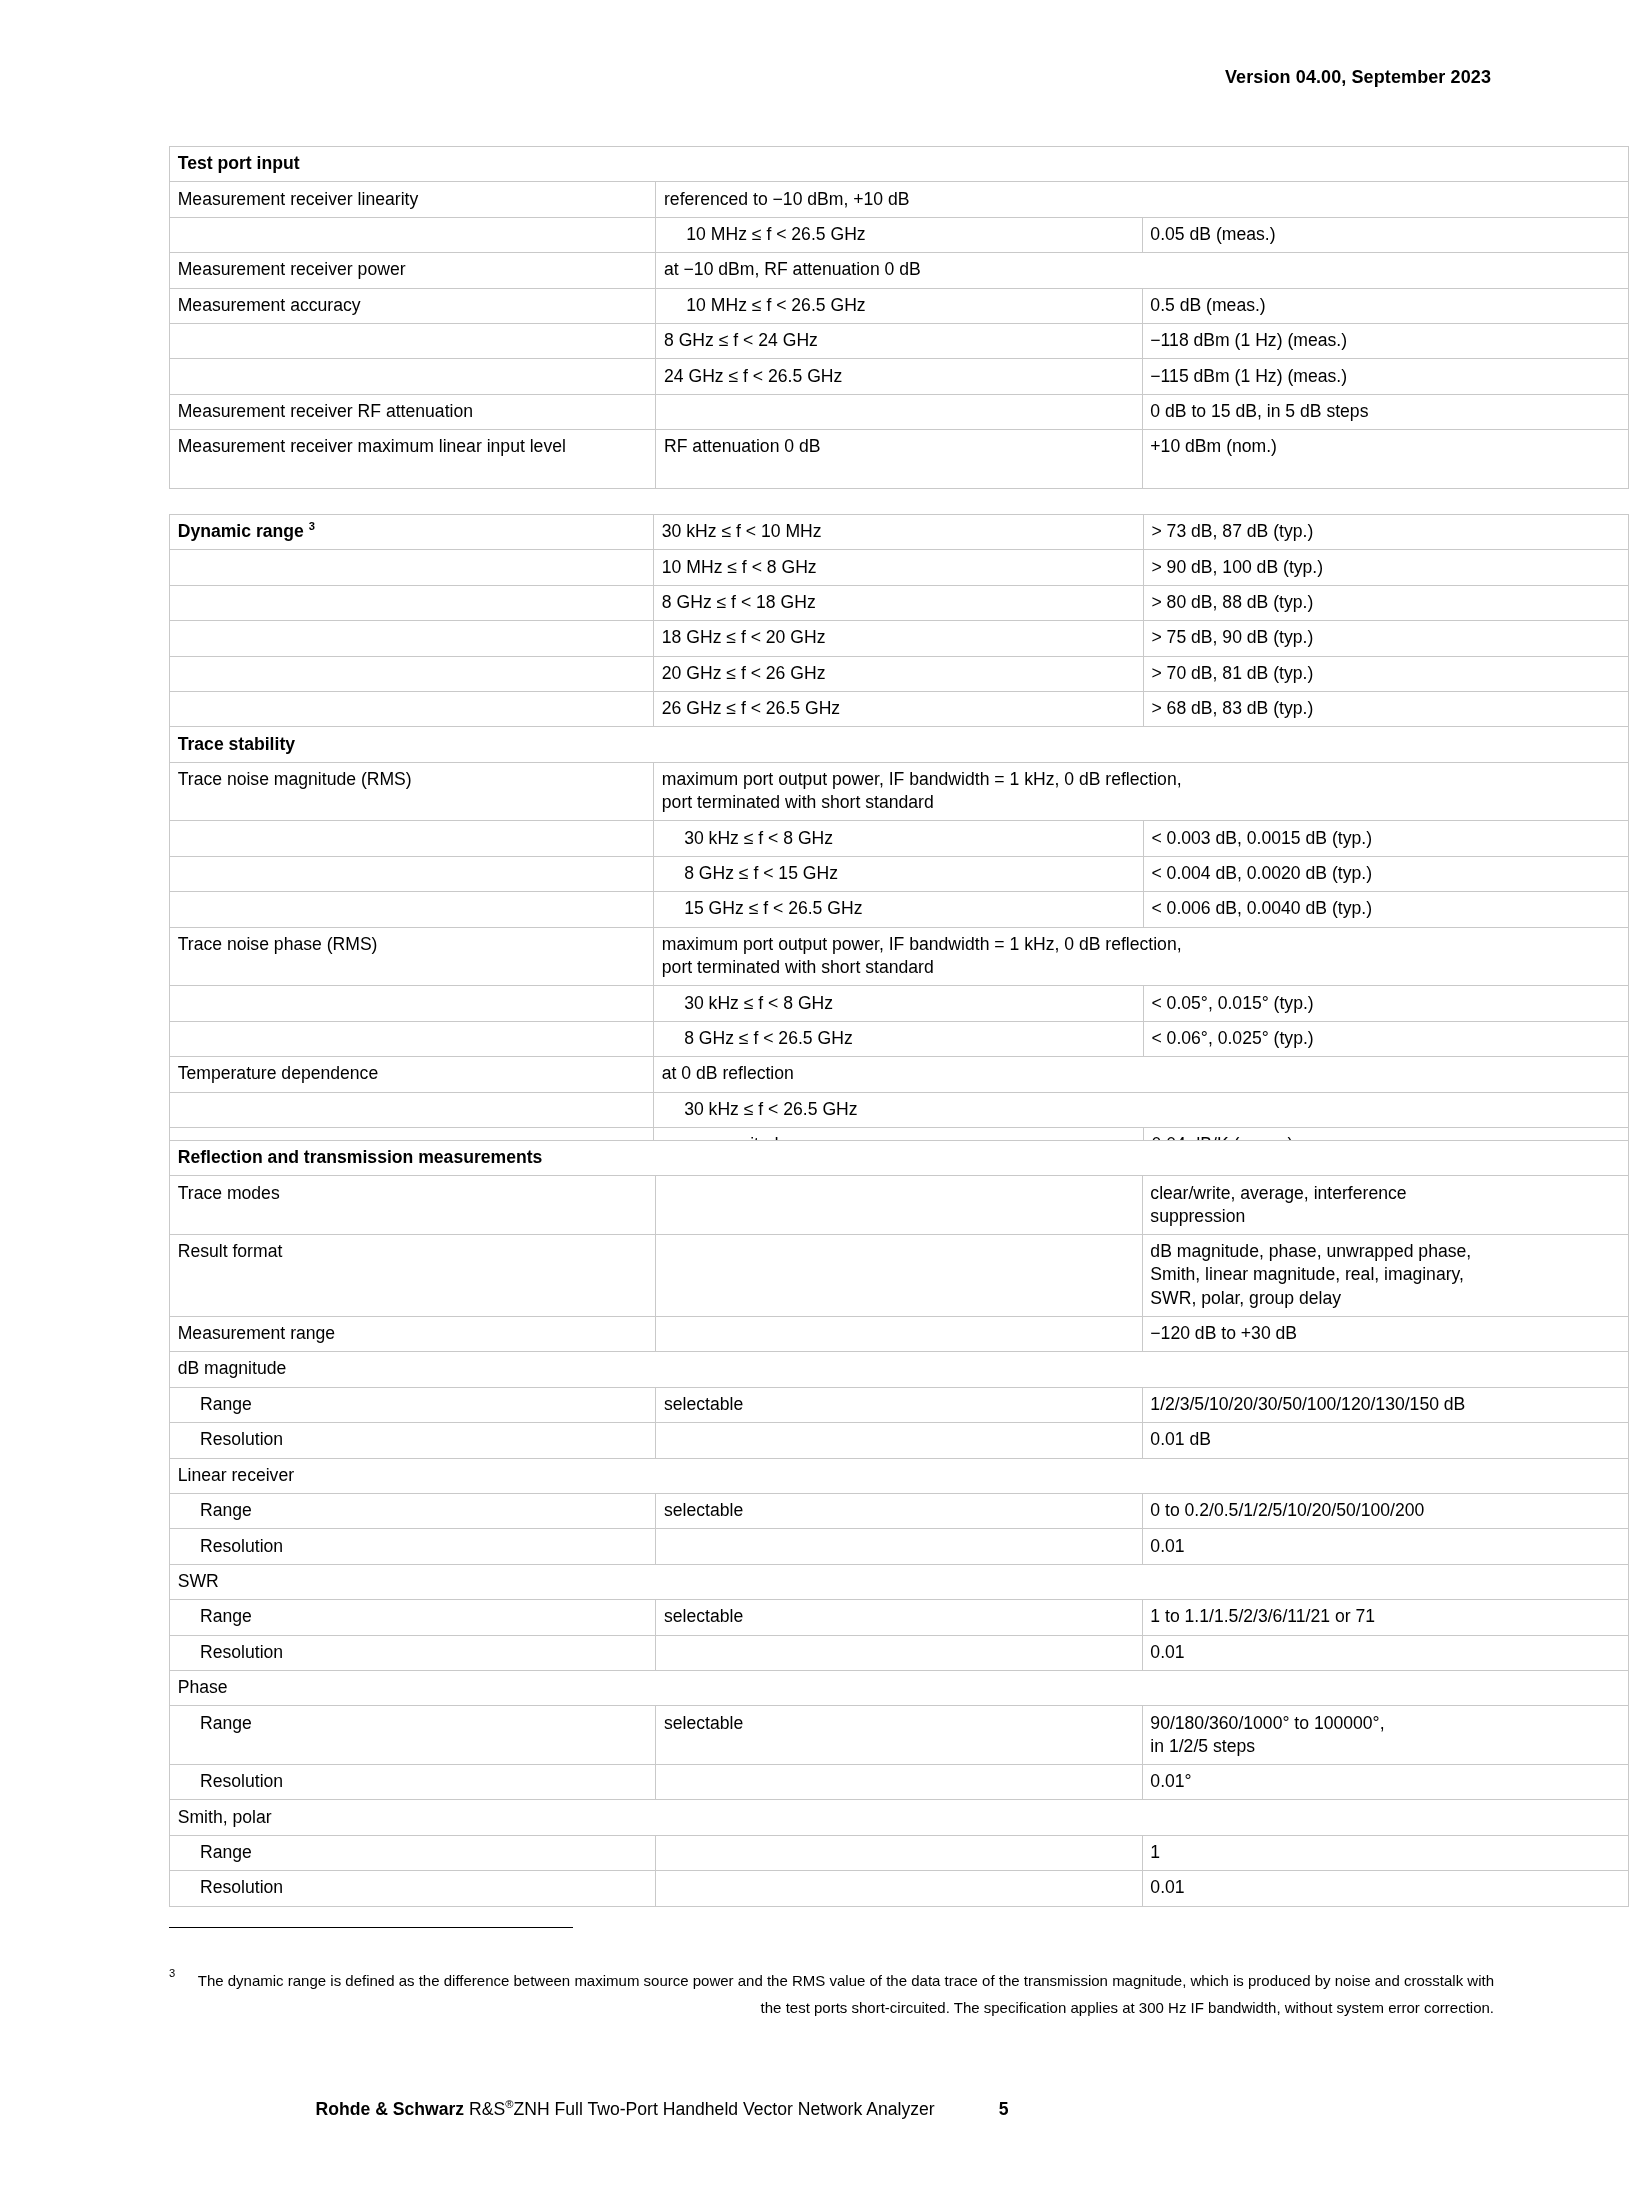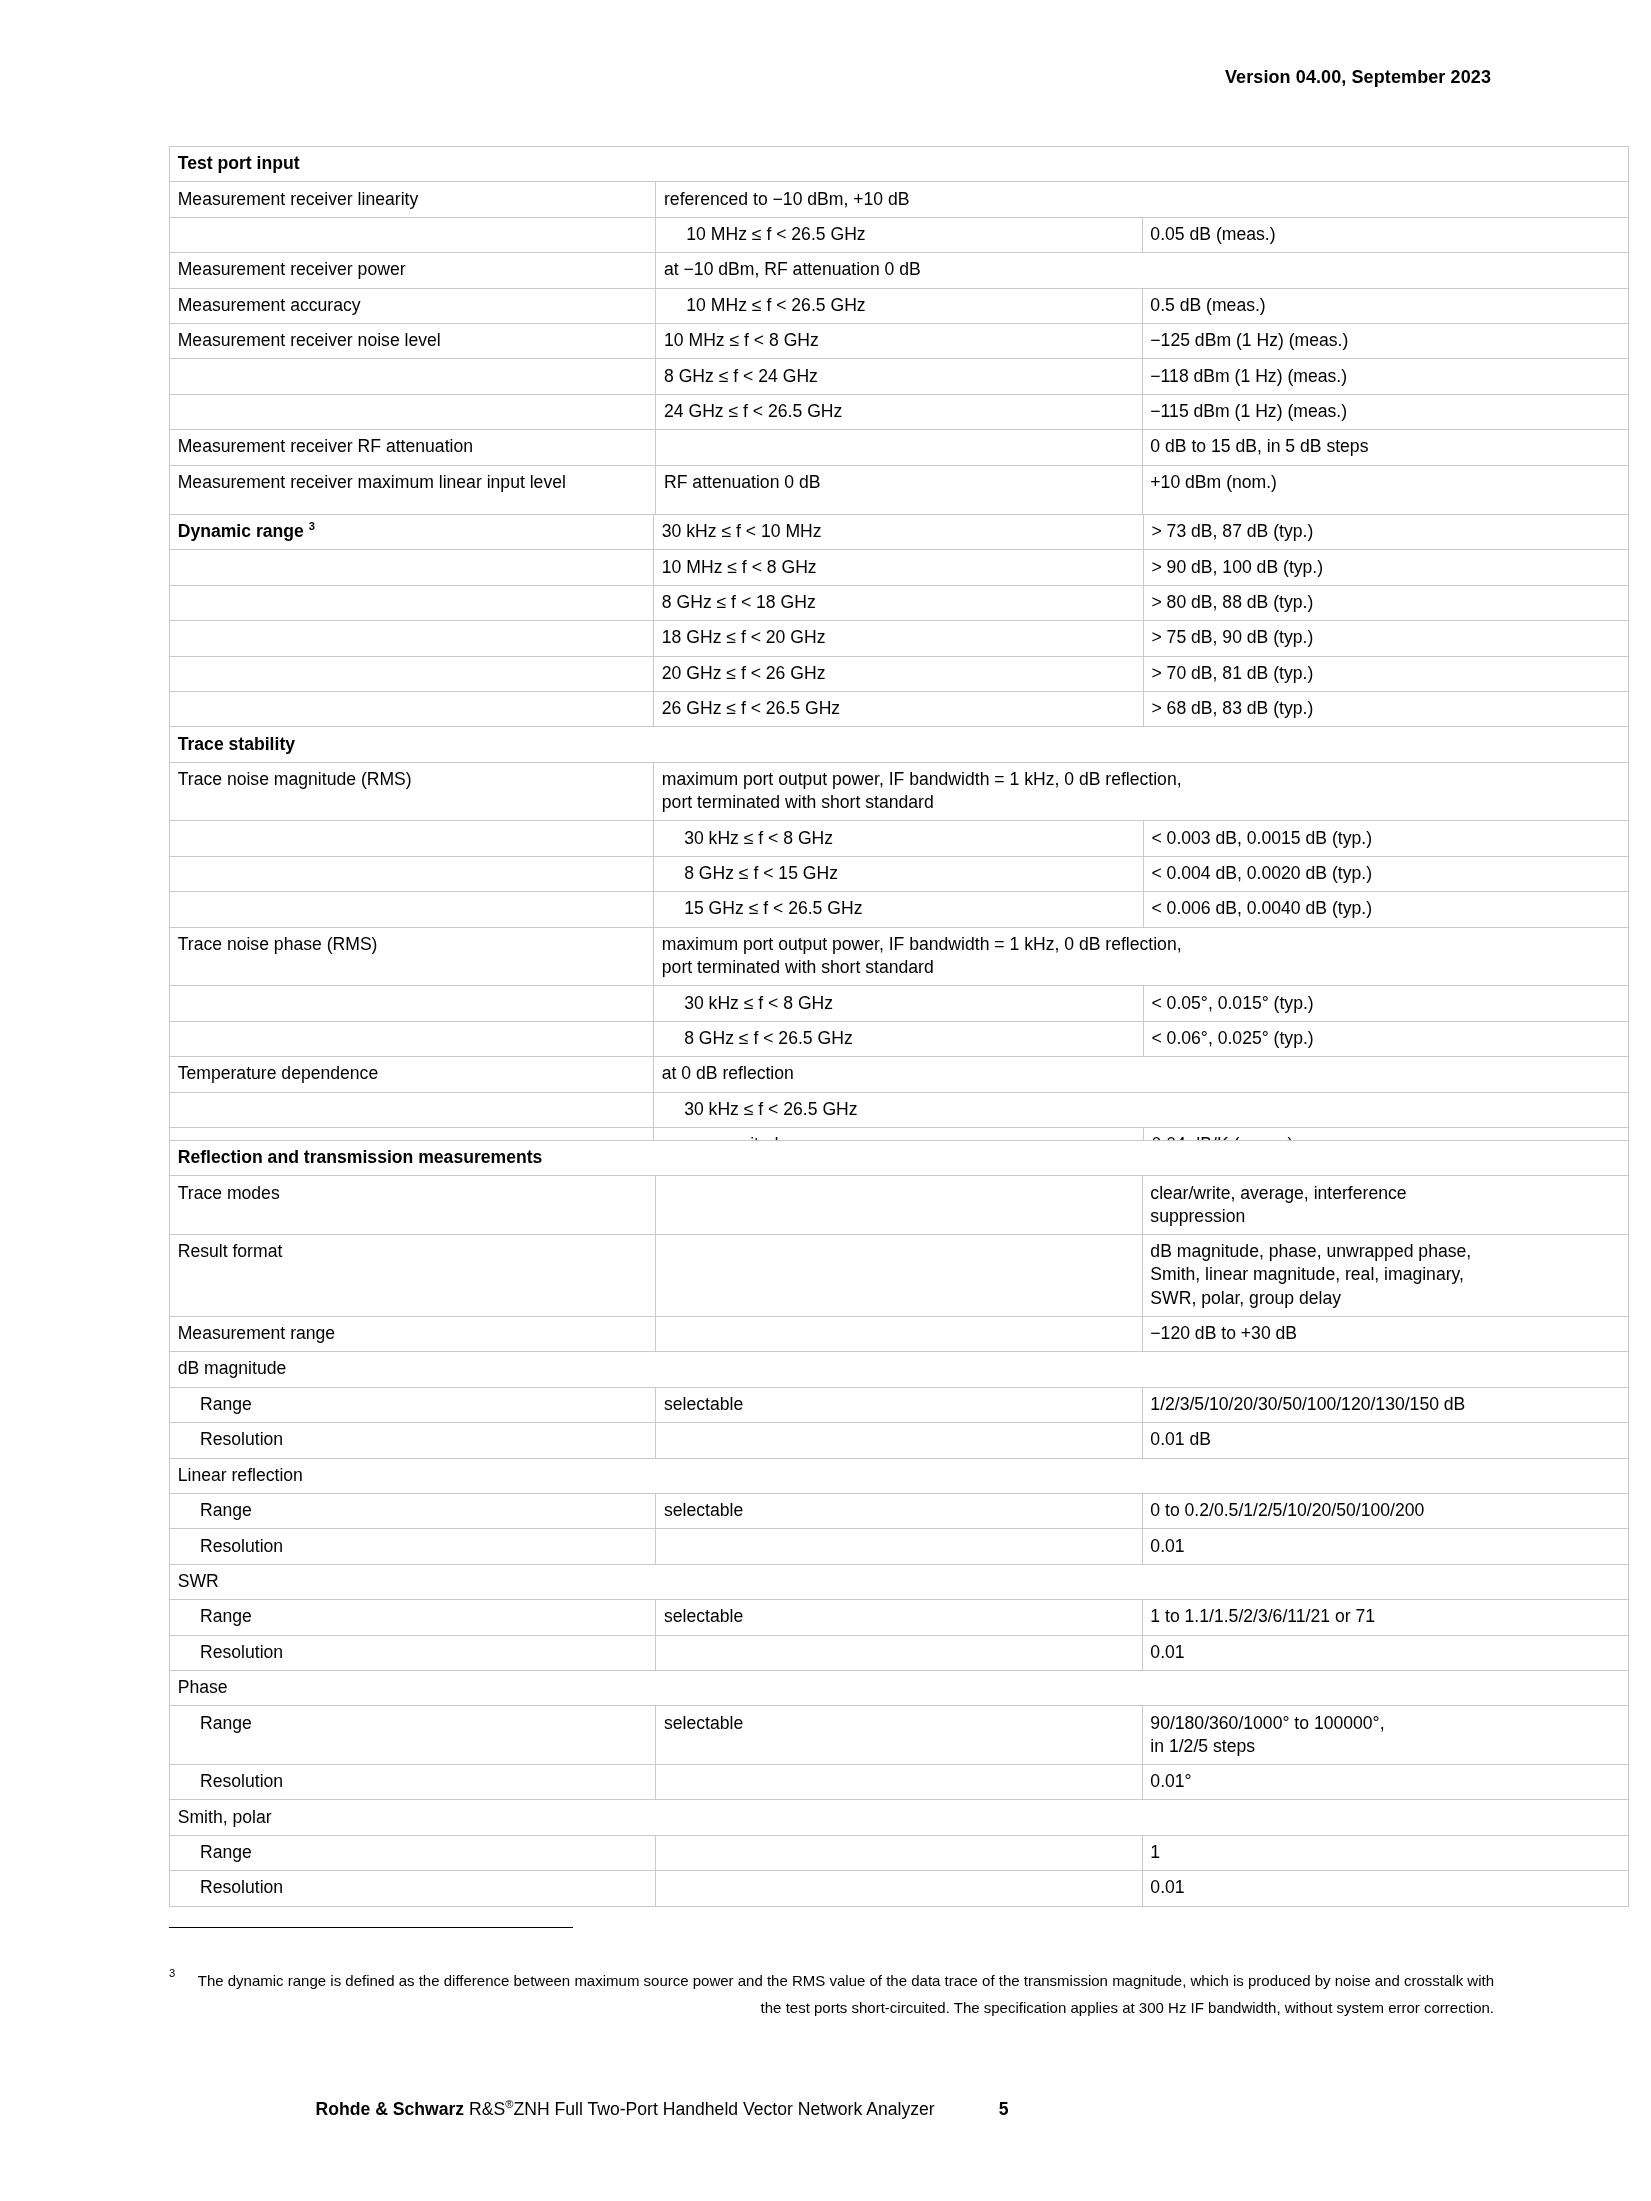--- a/index.html
+++ b/index.html
@@ -90,25 +90,20 @@
           <tr>
             <td class="c1">Measurement receiver power</td>
             <td class="c2" colspan="2">at −10 dBm, RF attenuation 0 dB</td>
           </tr>
           <tr>
             <td class="c1">Measurement accuracy</td>
             <td class="c2 indent1">10 MHz ≤ f &lt; 26.5 GHz</td>
             <td class="c3">0.5 dB (meas.)</td>
           </tr>
           <tr>
-            <td class="c1">Measurement receiver noise level</td>
-            <td class="c2">10 MHz ≤ f &lt; 8 GHz</td>
-            <td class="c3">−125 dBm (1 Hz) (meas.)</td>
-          </tr>
-          <tr>
             <td class="c1">&nbsp;</td>
             <td class="c2">8 GHz ≤ f &lt; 24 GHz</td>
             <td class="c3">−118 dBm (1 Hz) (meas.)</td>
           </tr>
           <tr>
             <td class="c1">&nbsp;</td>
             <td class="c2">24 GHz ≤ f &lt; 26.5 GHz</td>
             <td class="c3">−115 dBm (1 Hz) (meas.)</td>
           </tr>
           <tr>
@@ -238,21 +233,21 @@
             <td class="c1 indent1">Range</td>
             <td class="c2">selectable</td>
             <td class="c3">1/2/3/5/10/20/30/50/100/120/130/150 dB</td>
           </tr>
           <tr>
             <td class="c1 indent1">Resolution</td>
             <td class="c2"></td>
             <td class="c3">0.01 dB</td>
           </tr>
           <tr>
-            <td colspan="3">Linear reflection</td>
+            <td colspan="3">Linear receiver</td>
           </tr>
           <tr>
             <td class="c1 indent1">Range</td>
             <td class="c2">selectable</td>
             <td class="c3">0 to 0.2/0.5/1/2/5/10/20/50/100/200</td>
           </tr>
           <tr>
             <td class="c1 indent1">Resolution</td>
             <td class="c2"></td>
             <td class="c3">0.01</td>

